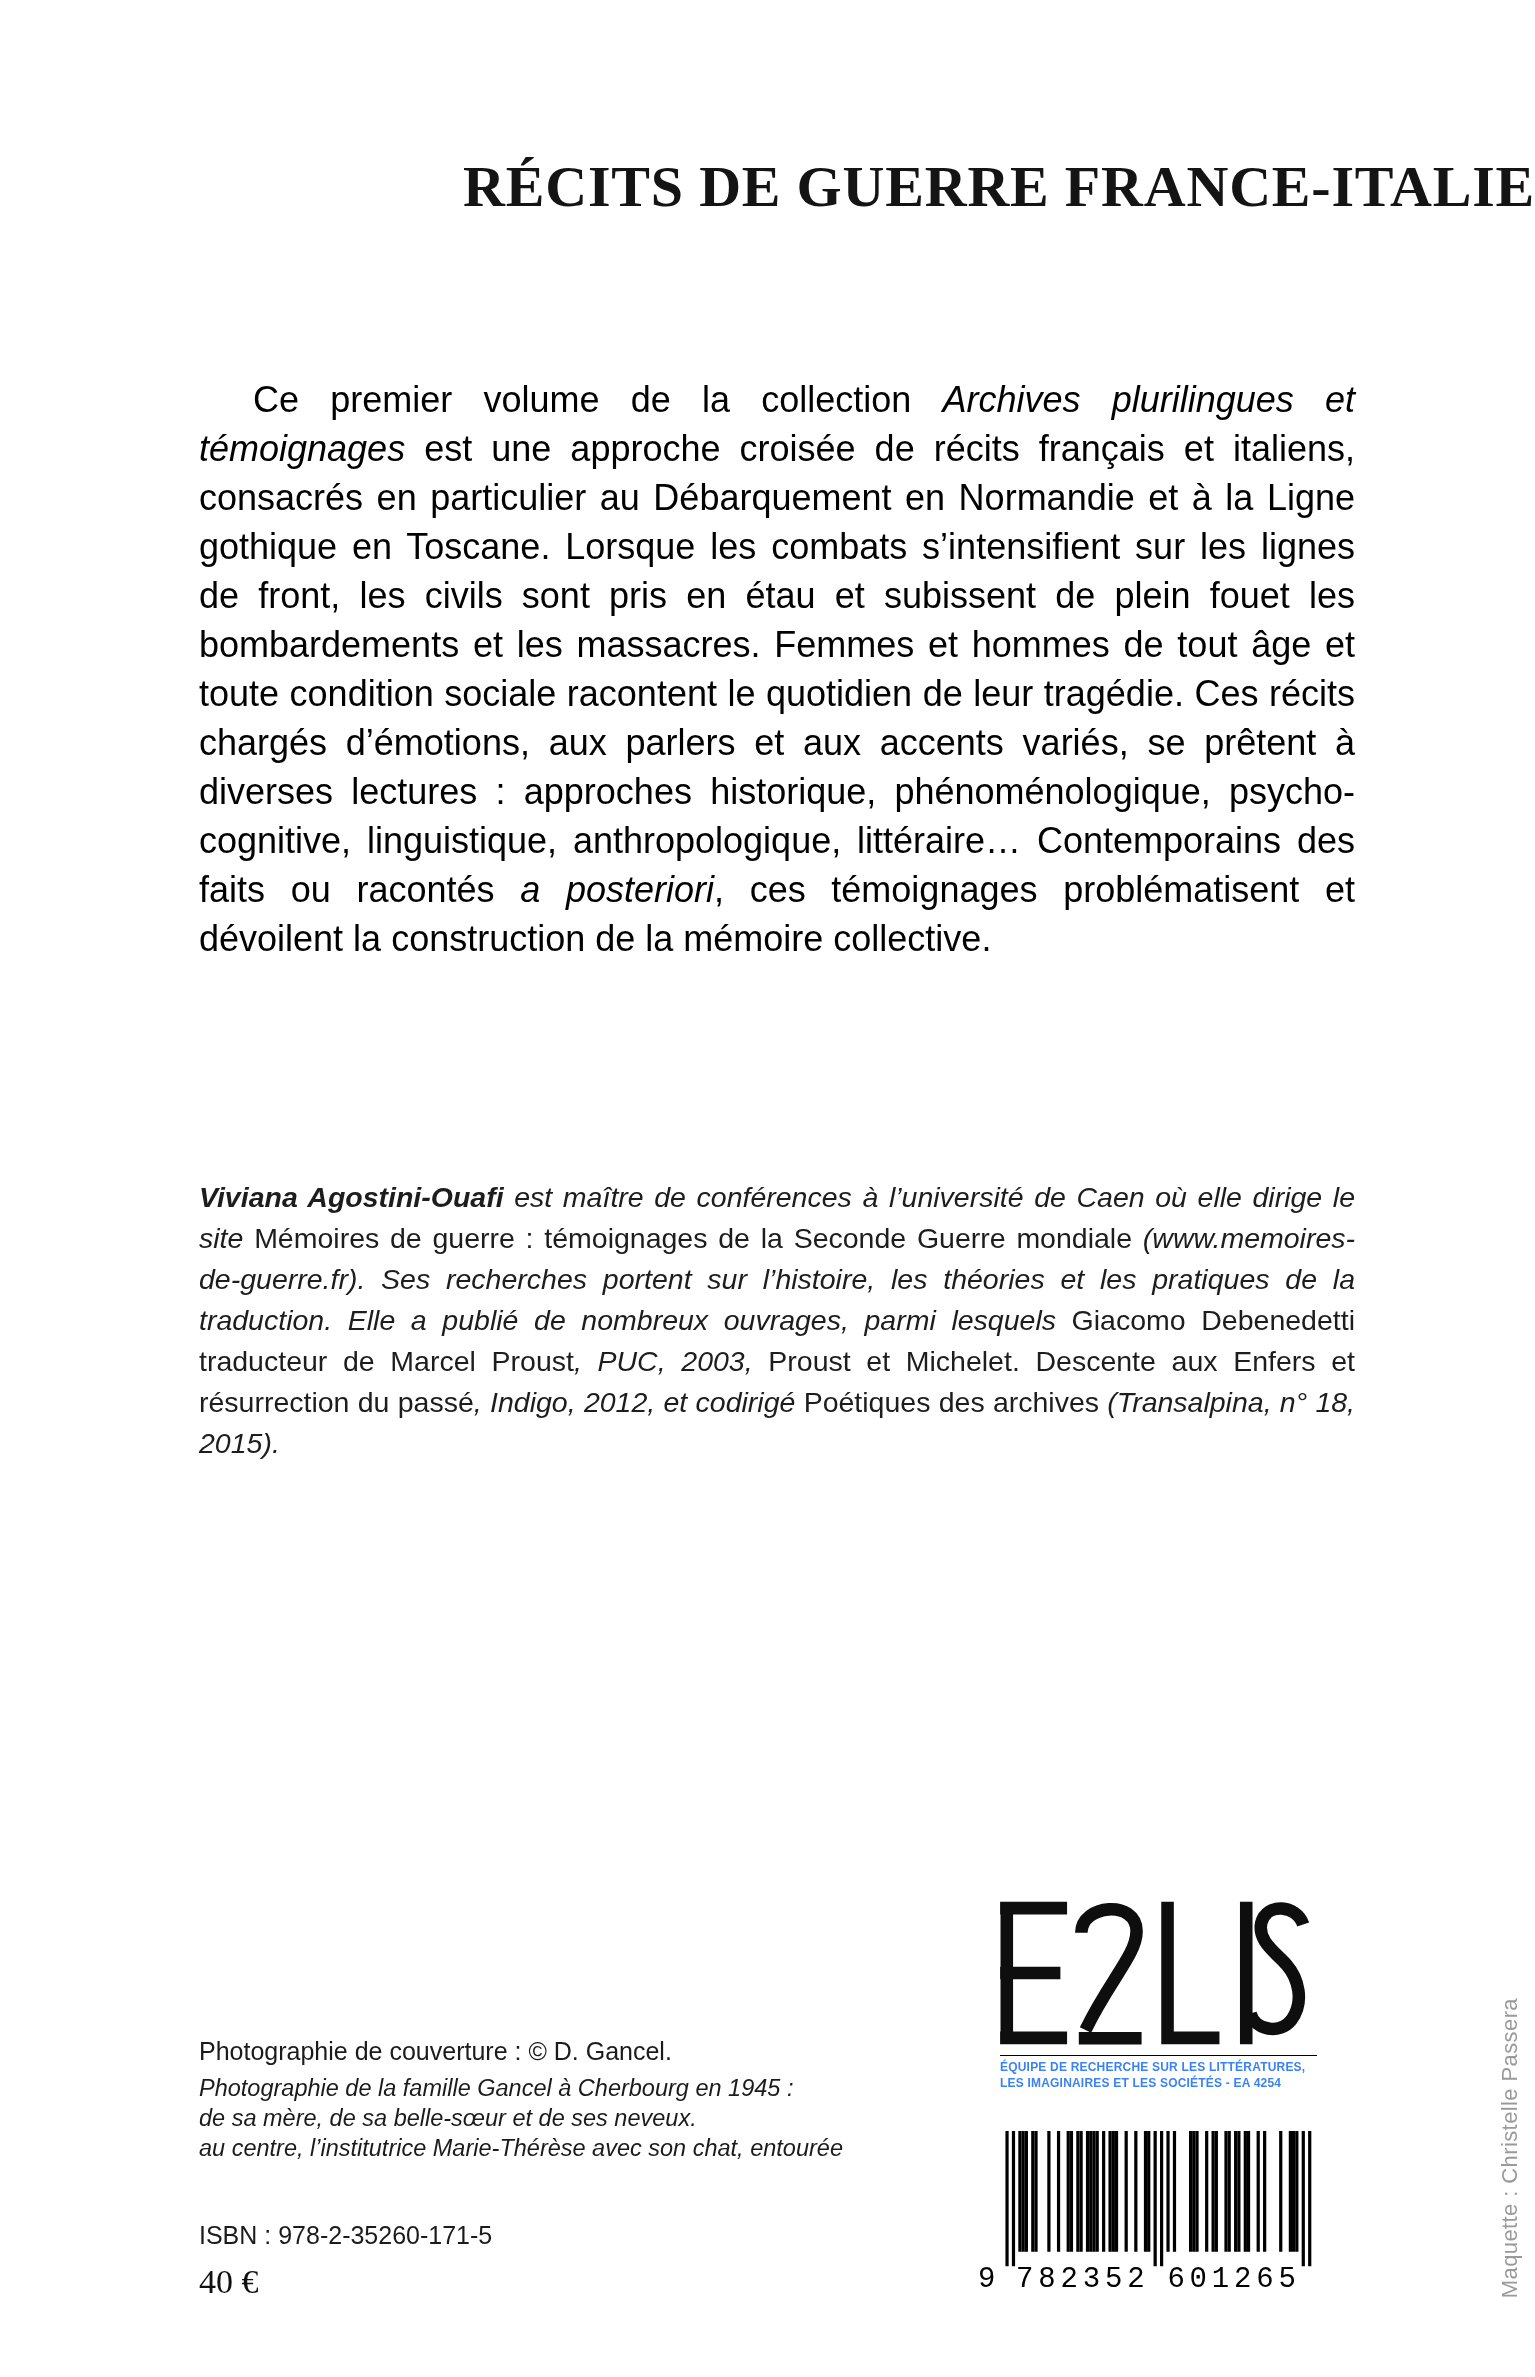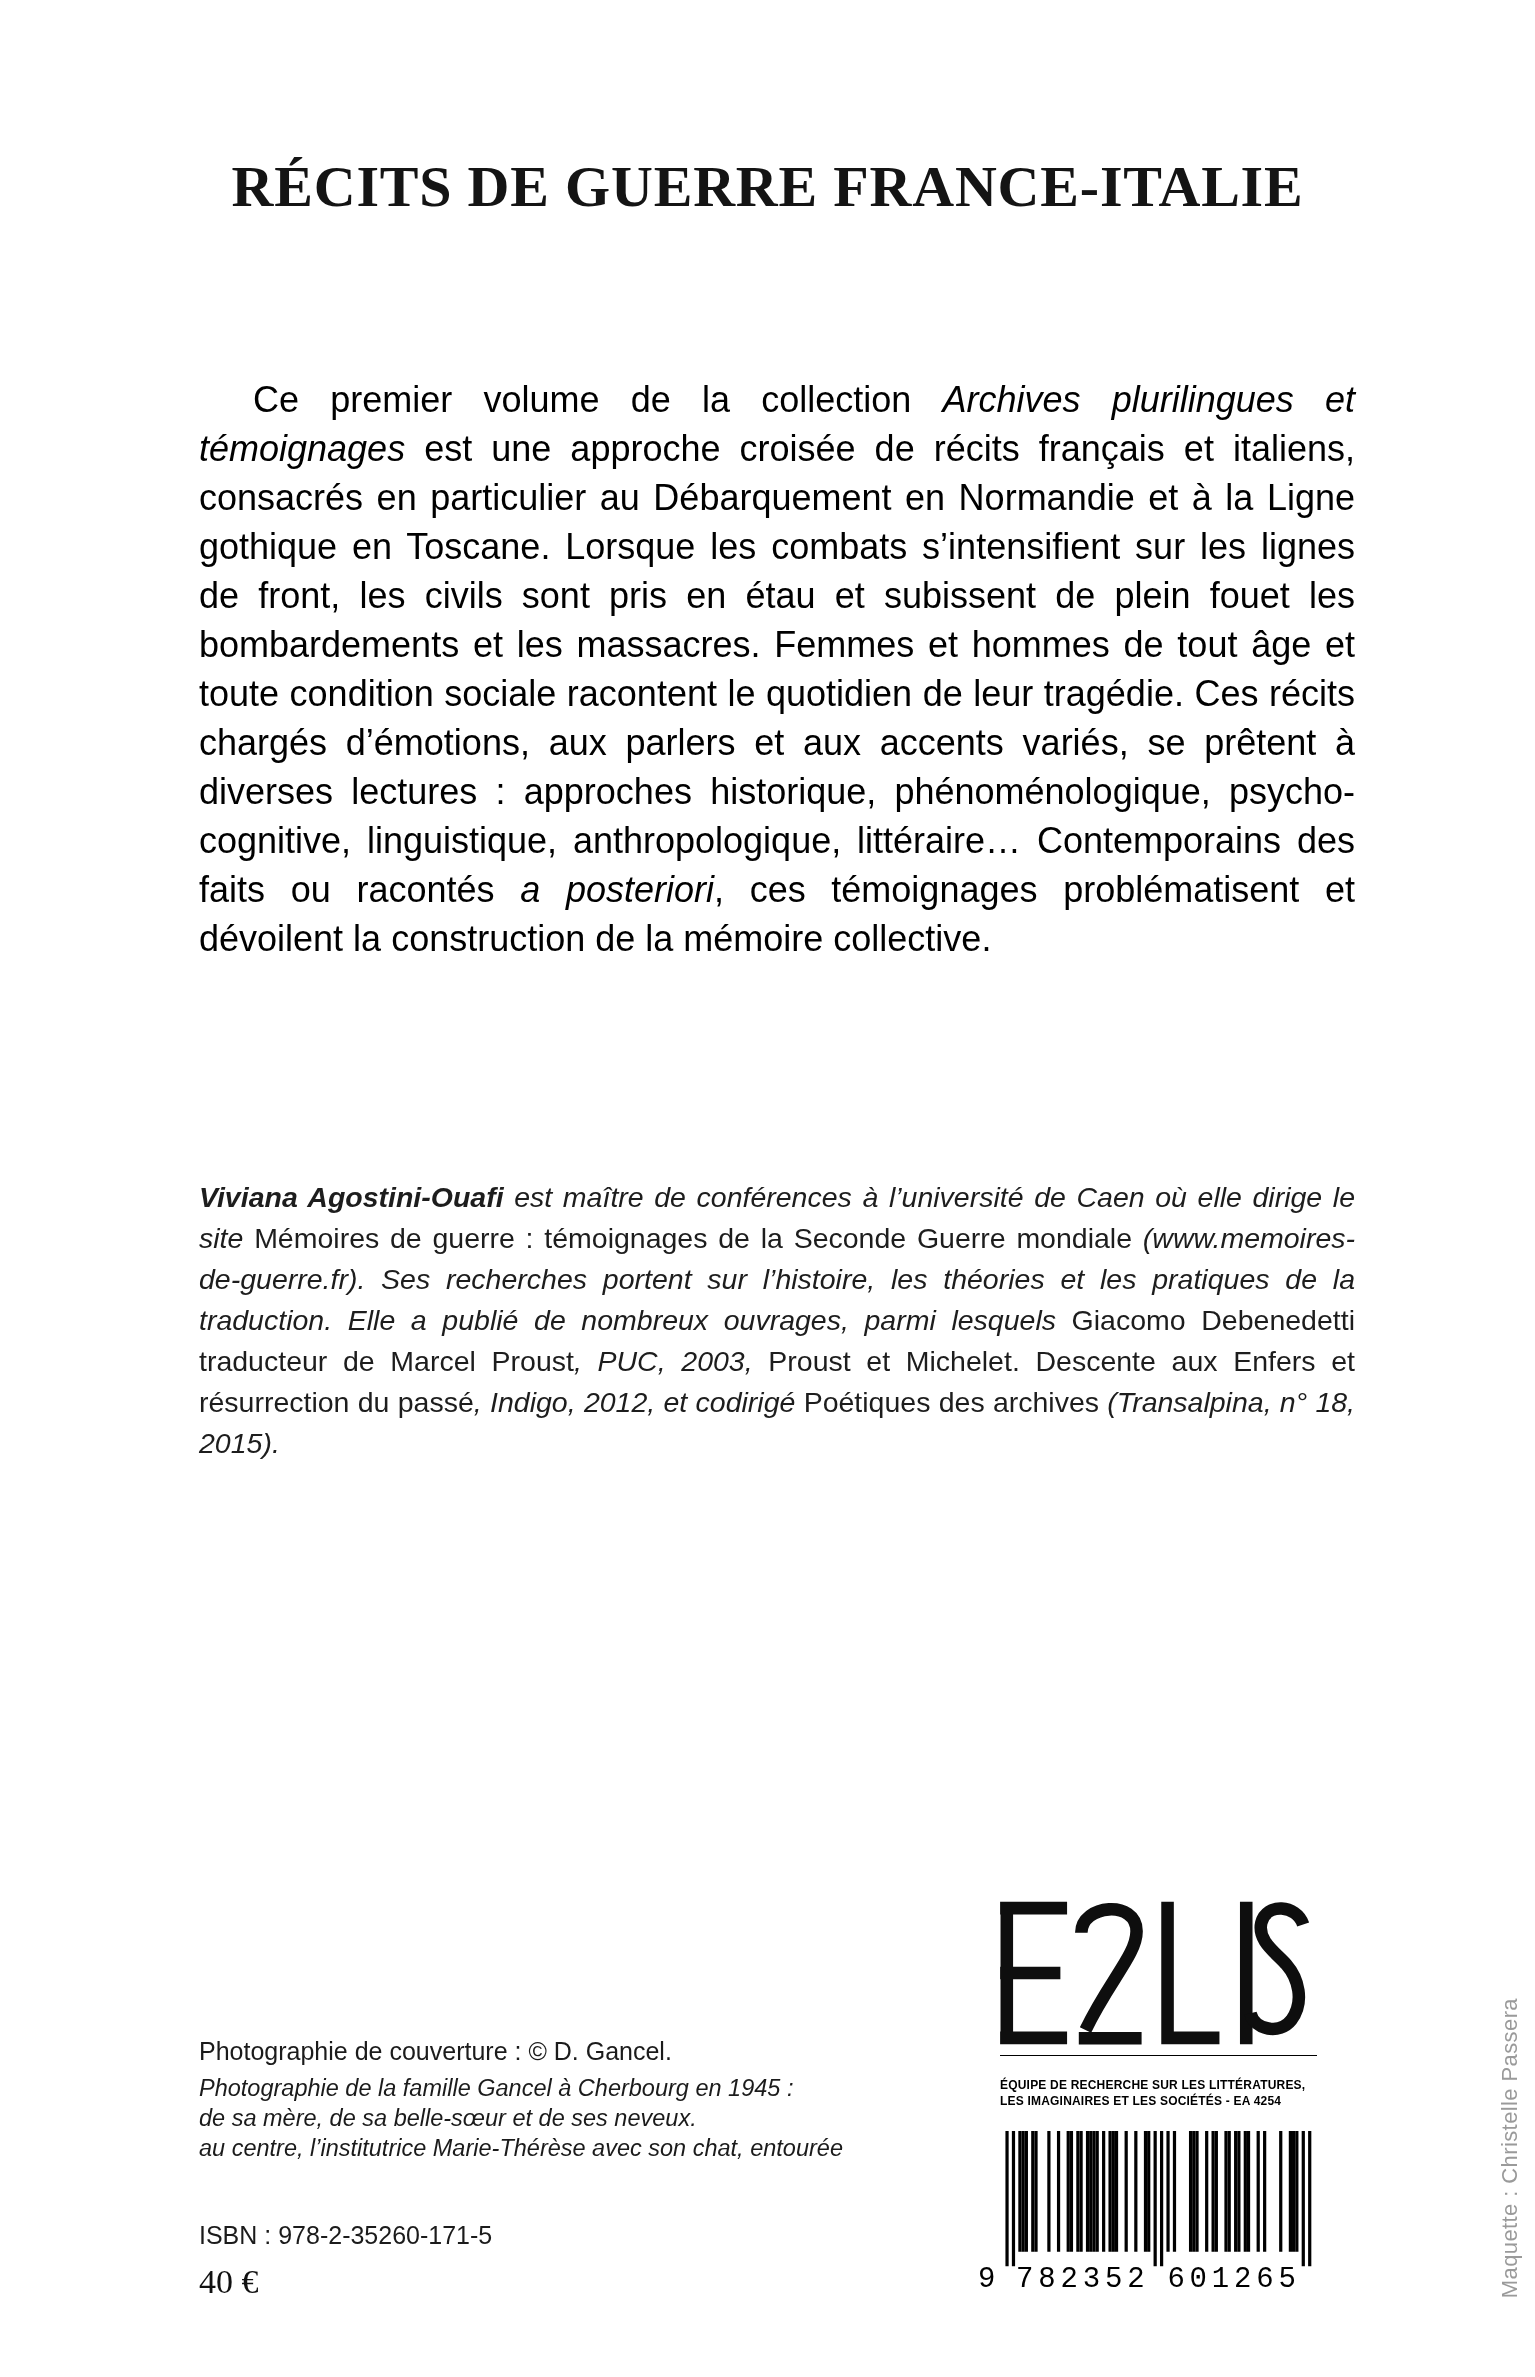--- a/index.html
+++ b/index.html
@@ -7,21 +7,21 @@
     position:relative;
     width:1535px;height:2377px;
     margin:0 auto;
     background:#ffffff;
     font-family:"Liberation Sans",sans-serif;
     color:#1b1b1b;
     overflow:hidden;
   }
   .title{
     position:absolute;top:114px;left:0;width:100%;
-    text-align:center;
+    text-align:right;
     font-family:"Liberation Serif",serif;
     font-size:58px;letter-spacing:0.8px;color:#141414;
     white-space:nowrap;
   }
   .synopsis{
     position:absolute;left:199px;top:339px;width:1156px;
     font-size:36px;line-height:49px;
     text-align:justify;text-indent:54px;color:#000000;
   }
   .it{font-style:italic;}
@@ -36,23 +36,23 @@
   .photo-credit{font-size:25px;margin:0 0 6.7px 0;}
   .caption-line{font-style:italic;font-size:23.5px;line-height:30px;}
   .isbn{position:absolute;left:199px;top:2221px;font-size:25px;}
   .price{
     position:absolute;left:199px;top:2263px;
     font-family:"Liberation Serif",serif;font-size:34px;color:#111;
   }
   .erlis{position:absolute;left:1000px;top:1901px;width:317px;}
   .erlis-logo{display:block;}
   .erlis-tagline{
-    margin-top:10px;border-top:1.7px solid #000;padding-top:21px;
+    margin-top:10px;border-top:1.7px solid #000;padding-top:3px;
     font-size:12px;font-weight:bold;letter-spacing:0.2px;line-height:16px;
-    color:#000000;
+    color:#3b82f6;
   }
   .barcode-wrap{position:absolute;left:976px;top:2131px;background:#fff;}
   .barcode-wrap svg{display:block;}
   .barcode-wrap text{
     font-family:"Liberation Mono",monospace;
     font-size:36px;fill:#000;
   }
   .maquette{
     position:absolute;right:11.7px;bottom:79px;
     writing-mode:vertical-rl;transform:rotate(180deg);

